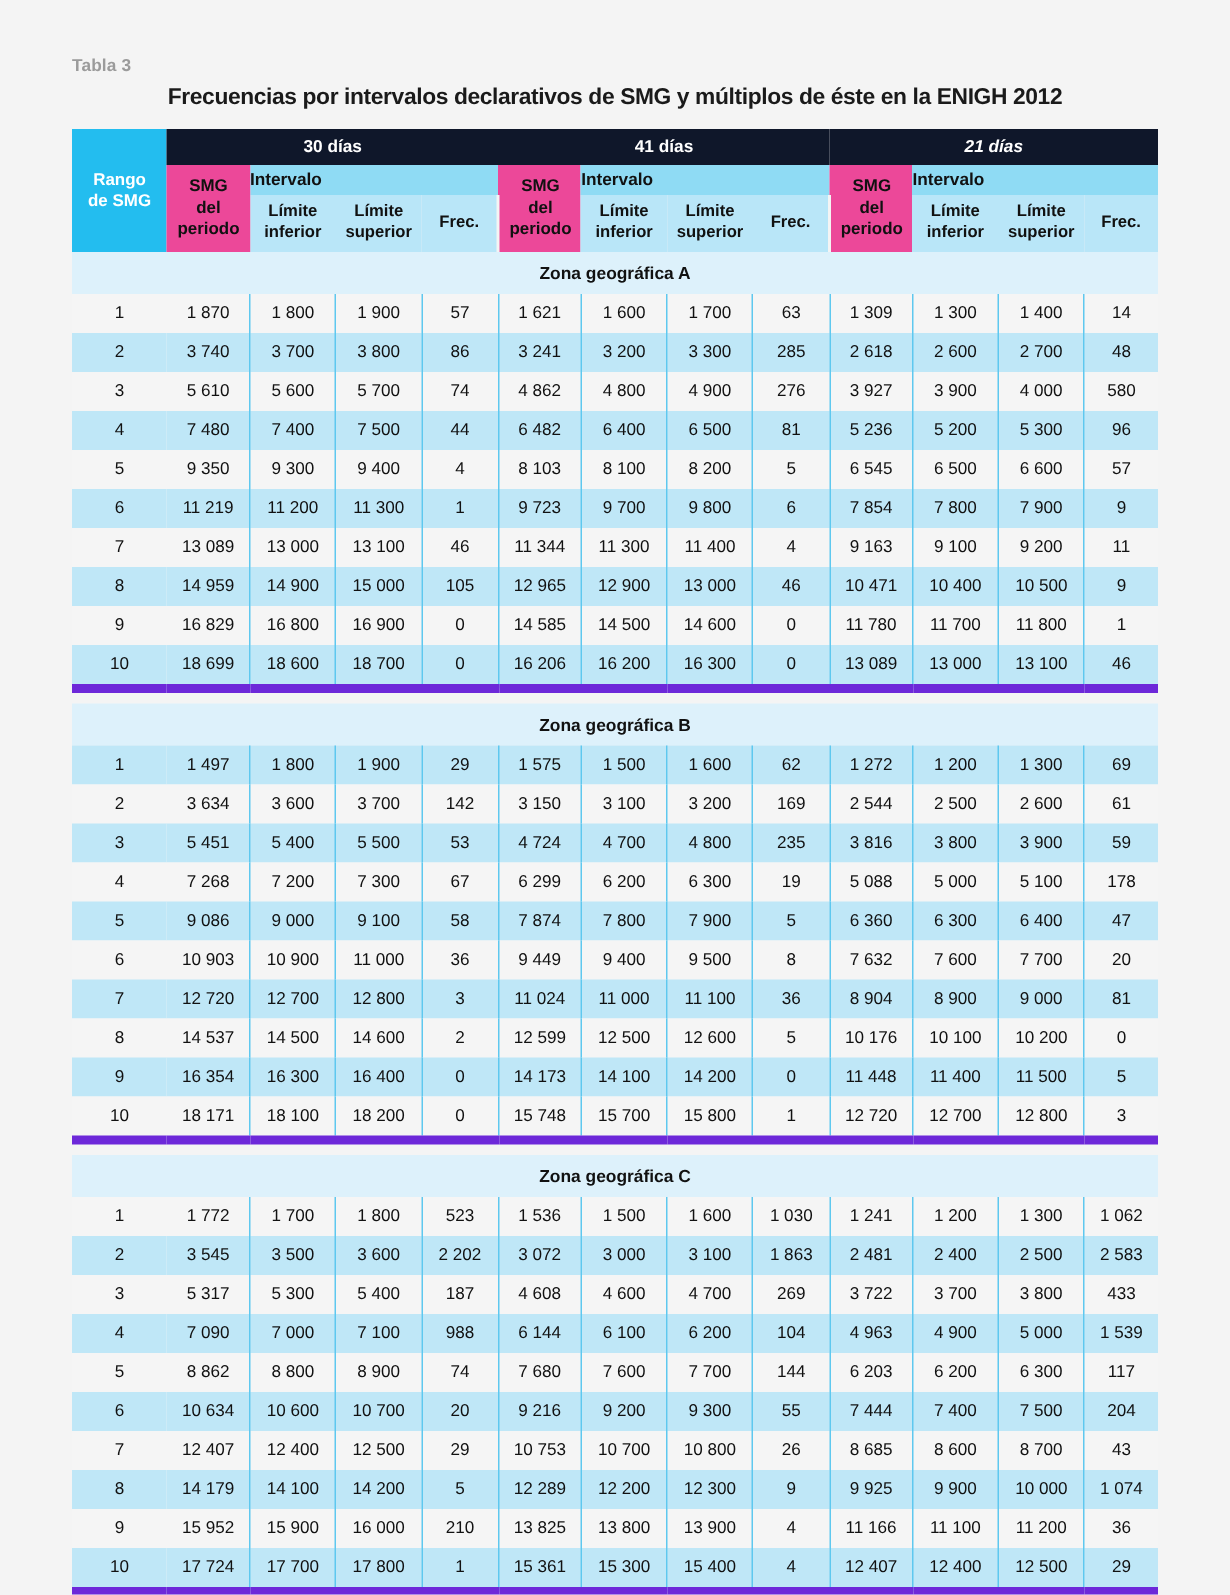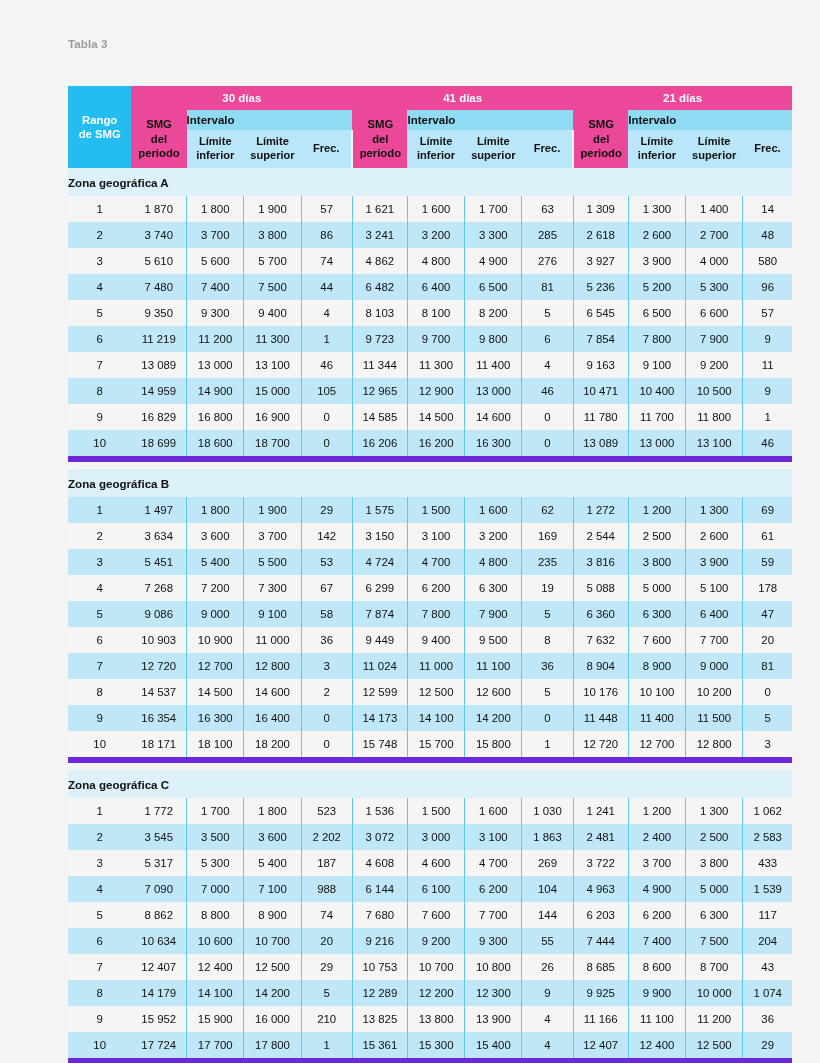--- a/index.html
+++ b/index.html
@@ -13,21 +13,20 @@
     font-family: "Liberation Sans", sans-serif;
     -webkit-font-smoothing: antialiased;
   }
   .page {
     position: relative;
     width: 716px;
     height: 1063px;
     box-sizing: border-box;
     padding: 0;
     background: #f4f4f4;
-    margin-left: 20px;
   }
   .tabla-label {
     position: absolute;
     left: 48px;
     top: 38px;
     font-size: 11.5px;
     font-weight: bold;
     color: #9b9b9b;
     letter-spacing: 0.1px;
   }
@@ -63,31 +62,31 @@
   .h-rango {
     background: #23bdef;
     color: #ffffff;
     font-size: 11.3px;
     font-weight: bold;
     line-height: 1.25;
     vertical-align: middle;
     border-right: 2px solid #f4f4f4;
   }
   .h-dias {
-    background: #ec4899;
+    background: #0f172a;
     color: #ffffff;
     font-size: 11.5px;
     font-weight: bold;
     text-align: center;
     vertical-align: middle;
     height: 24px;
     border-right: 2px solid #f4f4f4;
     border-bottom: 2px solid #f4f4f4;
   }
-  .h-dias.last { border-right: 0; }
+  .h-dias.last { border-right: 0; font-style: italic; }
   .h-smg {
     background: #ec4899;
     color: #111111;
     font-size: 11.3px;
     font-weight: bold;
     line-height: 1.3;
     text-align: center;
     vertical-align: middle;
     border-right: 2px solid #f4f4f4;
   }
@@ -114,21 +113,21 @@
     height: 38px;
     border-right: 2px solid #f4f4f4;
   }
   .h-sub.grpend { border-right: 2px solid #f4f4f4; }
   .h-sub.last { border-right: 0; }
 
   
   .zone-band td {
     background: #ddf1fb;
     height: 28px;
-    text-align: left;
+    text-align: center;
     vertical-align: middle;
     font-size: 11.6px;
     font-weight: bold;
     color: #111111;
   }
 
   
   tr.data td {
     height: 26px;
     text-align: center;
@@ -152,20 +151,21 @@
   }
   .spacer td { height: 7px; background: #f4f4f4; border: 0; }
   .nb { white-space: nowrap; }
 </style>
 </head>
 <body>
 
 <div class="page">
 
   <div class="tabla-label">Tabla 3</div>
+  <div class="tabla-title">Frecuencias por intervalos declarativos de SMG y múltiplos de éste en la ENIGH 2012</div>
 
   <div class="table-wrap">
     <table class="smg">
       <colgroup>
         <col style="width:62px">
         <col style="width:54px">
           <col style="width:56px">
           <col style="width:56px">
           <col style="width:50px">
         <col style="width:54px">

